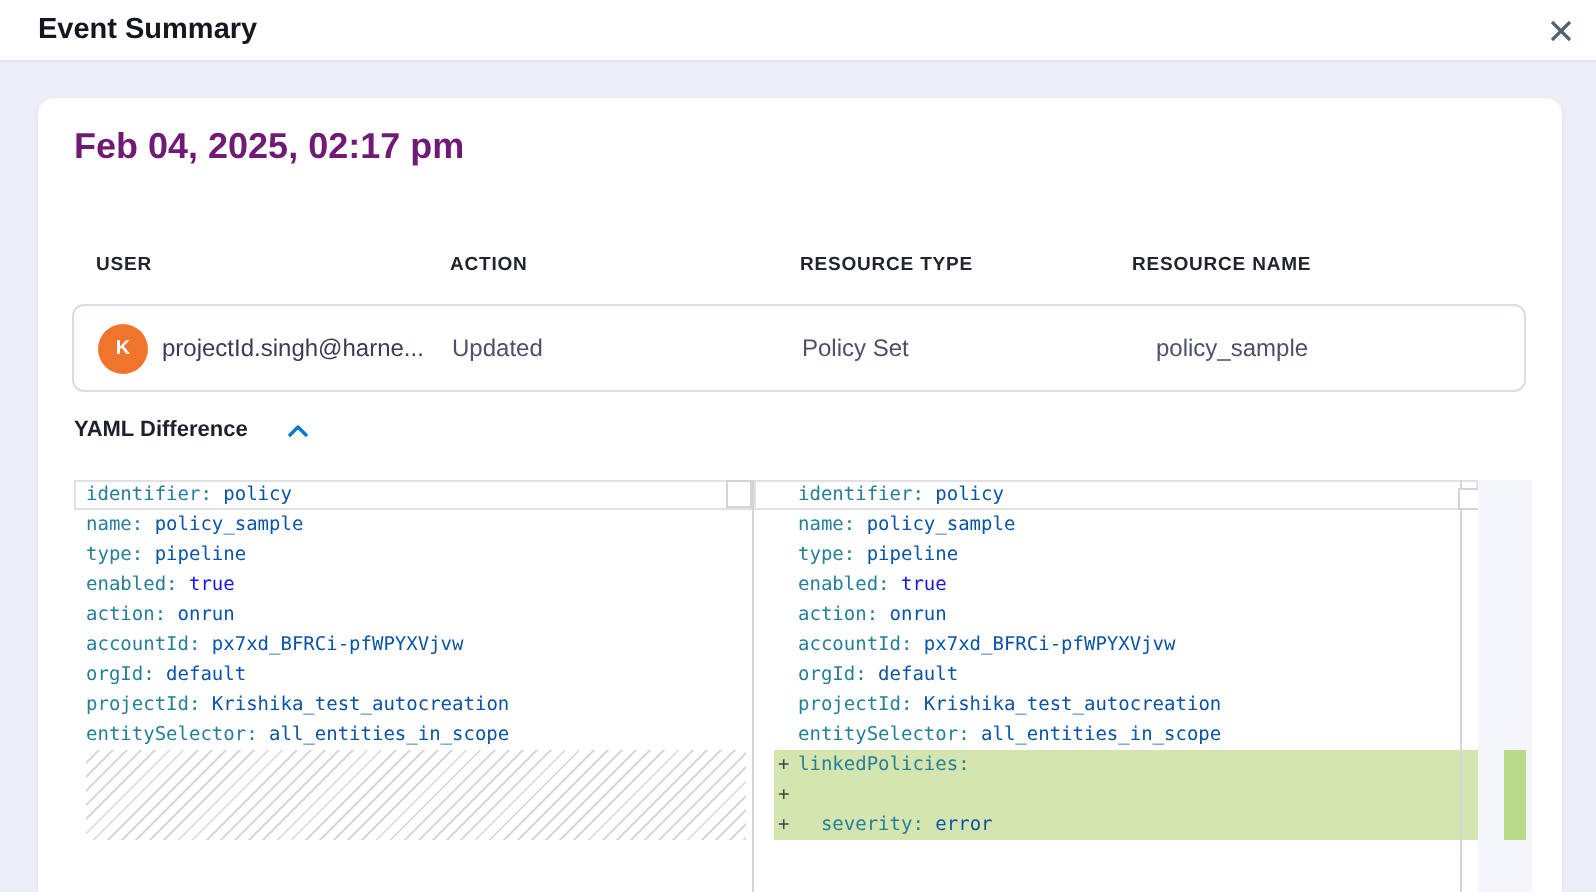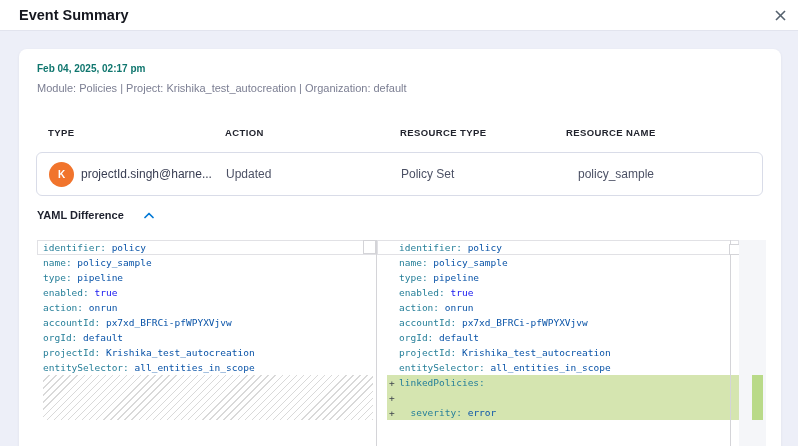--- a/index.html
+++ b/index.html
@@ -14,22 +14,22 @@
   .modal-title { position:absolute; left:19px; top:0; line-height:30px;
     font-size:14.5px; font-weight:700; color:#15171f; }
   .close-btn { position:absolute; right:8px; top:5px; width:20px; height:20px;
     background:none; border:none; cursor:pointer; color:#55616e;
     display:flex; align-items:center; justify-content:center; }
 
   
   .card { position:absolute; left:19px; top:49px; width:762px; height:411px;
     background:#fff; border-radius:8px; box-shadow:0 1px 3px rgba(40,41,61,.07); }
 
-  .event-timestamp { position:absolute; left:18px; top:14px; font-size:10px;
-    font-weight:700; color:#0f766e; }
+  .event-timestamp { position:absolute; left:18px; top:14px; font-size:18px;
+    font-weight:700; color:#701a75; }
   .event-meta { position:absolute; left:18px; top:33px; font-size:11px; color:#7b7e92; }
 
   
   .col-head { position:absolute; top:78px; font-size:9.5px; font-weight:700;
     letter-spacing:.4px; color:#22242e; }
   .ch-user { left:29px; } .ch-action { left:206px; } .ch-rtype { left:381px; } .ch-rname { left:547px; }
 
   .event-row { position:absolute; left:17px; top:103px; width:727px; height:44px;
     border:1px solid #d9dce8; border-radius:6px; background:#fff; cursor:pointer; }
   .cell { position:absolute; top:0; height:42px; line-height:42px; font-size:12px; color:#4c5165; }
@@ -93,23 +93,22 @@
       <svg width="11" height="11" viewBox="0 0 11 11">
         <line x1="1" y1="1" x2="10" y2="10" stroke="currentColor" stroke-width="1.6"></line>
         <line x1="10" y1="1" x2="1" y2="10" stroke="currentColor" stroke-width="1.6"></line>
       </svg>
     </button>
   </div>
 
   <div class="card">
 
     <div class="event-timestamp">Feb 04, 2025, 02:17 pm</div>
-    <div class="event-meta">Module: Policies | Project: Krishika_test_autocreation | Organization: default</div>
 
-    <div class="col-head ch-user">TYPE</div>
+    <div class="col-head ch-user">USER</div>
     <div class="col-head ch-action">ACTION</div>
     <div class="col-head ch-rtype">RESOURCE TYPE</div>
     <div class="col-head ch-rname">RESOURCE NAME</div>
 
     <div class="event-row">
       <span class="avatar">K</span>
       <span class="cell cell-user">projectId.singh@harne...</span>
       <span class="cell cell-rtype">Policy Set</span>
       <span class="cell cell-action">Updated</span>
       <span class="cell cell-rname">policy_sample</span>

